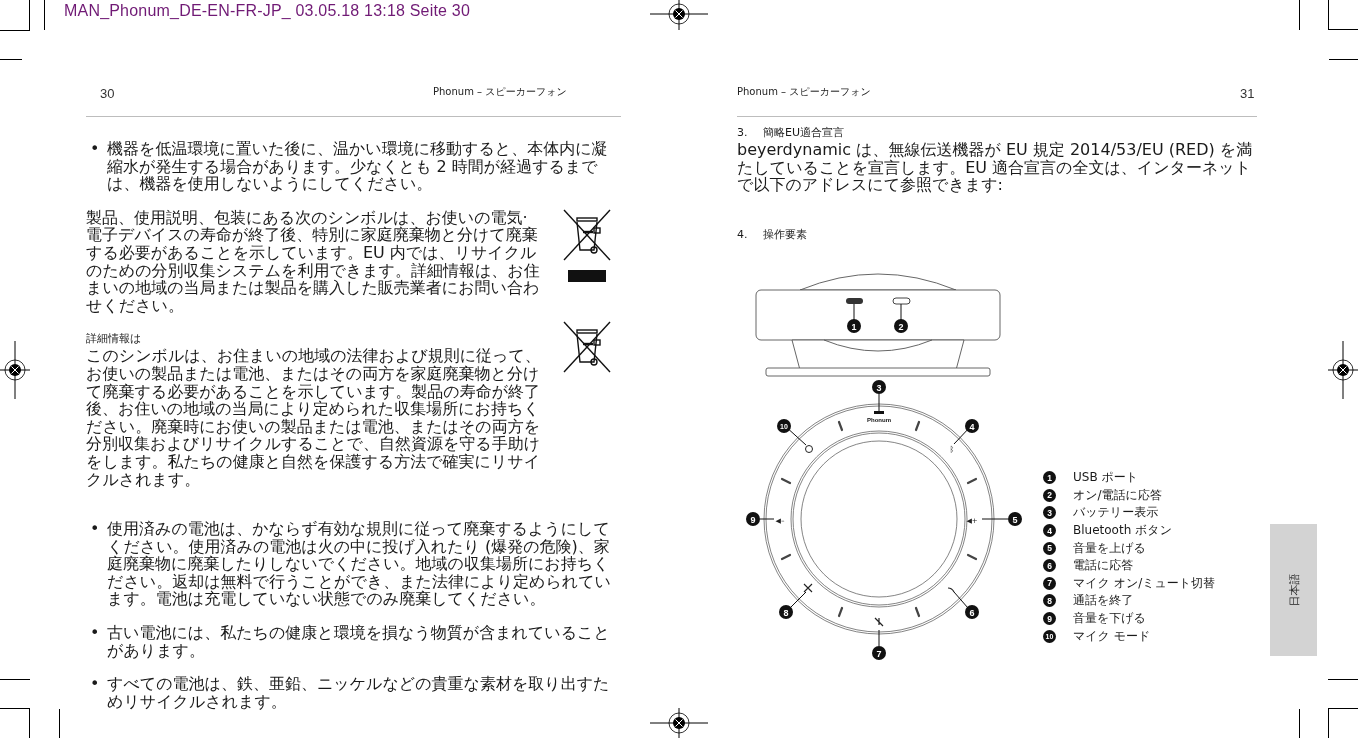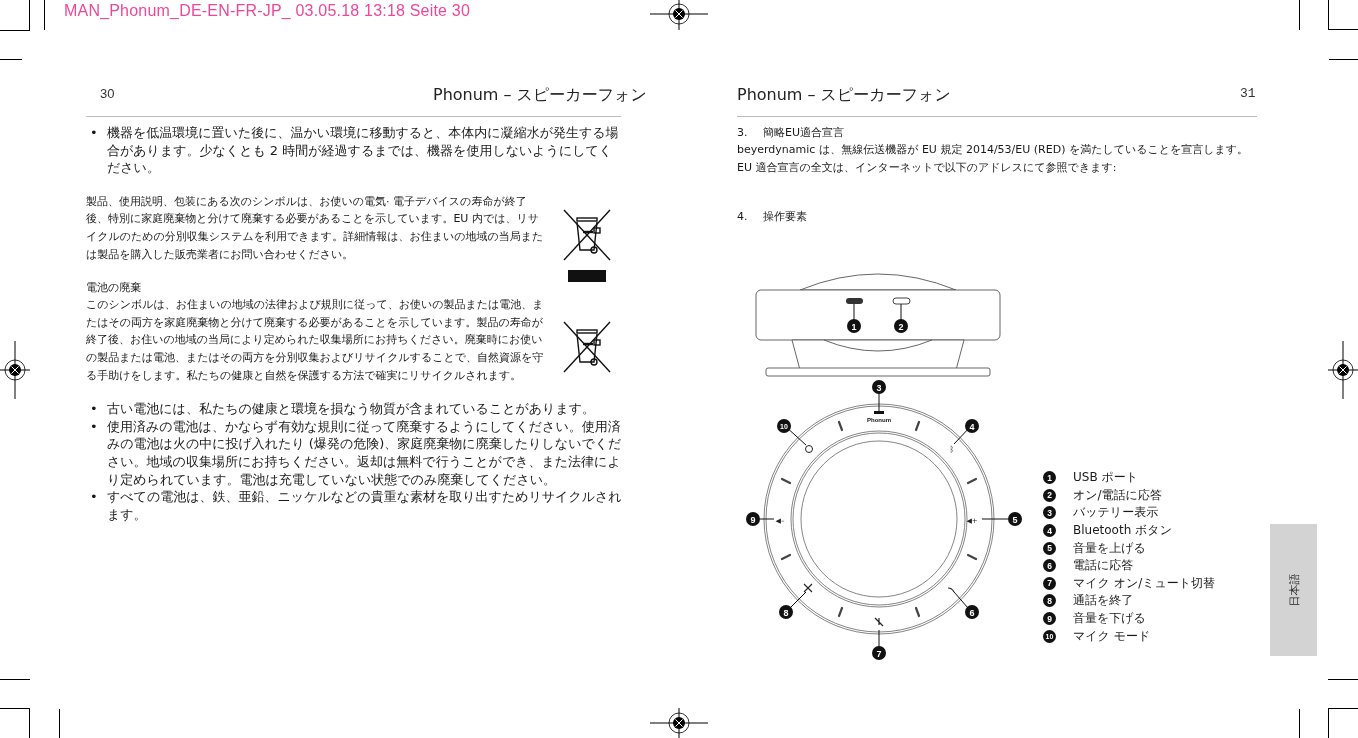--- a/index.html
+++ b/index.html
@@ -1,29 +1,29 @@
 <!DOCTYPE html>
 <html><head>
 <meta charset="utf-8">
 <style>
   html, body { margin:0; padding:0; background:#ffffff; }
   body { width:1358px; height:738px; position:relative; overflow:hidden;
          font-family:"DejaVu Sans","Liberation Sans",sans-serif; color:#1a1a1a; }
   .abs { position:absolute; }
   .crop { position:absolute; background:#000; }
   .slug { position:absolute; left:64px; top:2px; font-family:"Liberation Sans",sans-serif;
-          font-size:16px; color:#ec4899; letter-spacing:0.2px; }
+          font-size:16px; color:#701a75; letter-spacing:0.2px; }
   .pgnum { position:absolute; top:86px; font-family:"Liberation Sans",sans-serif; font-size:13px; color:#333; }
-  .runhead { position:absolute; top:85px; font-size:16px; color:#222; }
+  .runhead { position:absolute; top:85px; font-size:10px; color:#222; }
   .rule { position:absolute; top:116px; height:1px; background:#bdbdbd; }
-  .txt { font-size:11px; line-height:17.6px; color:#1a1a1a; }
+  .txt { font-size:16px; line-height:17.6px; color:#1a1a1a; }
   .h { font-size:11px; font-weight:normal; line-height:17px; }
   .h .n { display:inline-block; width:26px; }
   ul.b { list-style:none; margin:0; padding:0; }
-  ul.b li { position:relative; padding-left:21px; font-size:13px; line-height:17.6px; }
+  ul.b li { position:relative; padding-left:21px; font-size:16px; line-height:17.6px;margin-top:16px; }
   ul.b li::before { content:"•"; position:absolute; left:4px; top:0; }
   .weee { position:absolute; }
   .legend { position:absolute; left:1043px; top:469px; }
   .legend .row { display:flex; align-items:center; height:17.6px; font-size:12px; }
   .legend .badge { width:13px; height:13px; border-radius:50%; background:#111; color:#fff;
                    font-size:8.5px; font-weight:bold; display:flex; align-items:center; justify-content:center;
                    margin-right:17px; font-family:"Liberation Sans",sans-serif; }
   .lang-tab { position:absolute; left:1270px; top:524px; width:47px; height:132px; background:#d3d3d3; }
   .lang-tab span { position:absolute; left:50%; top:50%; transform:translate(-50%,-50%) rotate(-90deg);
                    font-size:11px; white-space:nowrap; color:#222; }
@@ -85,27 +85,27 @@
 
 <div class="abs" style="left:86px;top:124px;width:536px;">
   <ul class="b">
     <li>機器を低温環境に置いた後に、温かい環境に移動すると、本体内に凝縮水が発生する場合があります。少なくとも 2 時間が経過するまでは、機器を使用しないようにしてください。</li>
   </ul>
 
   <div style="height:16px"></div>
   <div class="txt" style="width:462px;">製品、使用説明、包装にある次のシンボルは、お使いの電気· 電子デバイスの寿命が終了後、特別に家庭廃棄物と分けて廃棄する必要があることを示しています。EU 内では、リサイクルのための分別収集システムを利用できます。詳細情報は、お住まいの地域の当局または製品を購入した販売業者にお問い合わせください。</div>
 
   <div style="height:16px"></div>
-  <div class="h">電池の廃棄</div>
+  <div class="h">詳細情報は</div>
   <div class="txt" style="width:462px;">このシンボルは、お住まいの地域の法律および規則に従って、お使いの製品または電池、またはその両方を家庭廃棄物と分けて廃棄する必要があることを示しています。製品の寿命が終了後、お住いの地域の当局により定められた収集場所にお持ちください。廃棄時にお使いの製品または電池、またはその両方を分別収集およびリサイクルすることで、自然資源を守る手助けをします。私たちの健康と自然を保護する方法で確実にリサイクルされます。</div>
 
   <div style="height:16px"></div>
   <ul class="b">
+    <li>使用済みの電池は、かならず有効な規則に従って廃棄するようにしてください。使用済みの電池は火の中に投げ入れたり (爆発の危険)、家庭廃棄物に廃棄したりしないでください。地域の収集場所にお持ちください。返却は無料で行うことができ、また法律により定められています。電池は充電していない状態でのみ廃棄してください。</li>
     <li>古い電池には、私たちの健康と環境を損なう物質が含まれていることがあります。</li>
-    <li>使用済みの電池は、かならず有効な規則に従って廃棄するようにしてください。使用済みの電池は火の中に投げ入れたり (爆発の危険)、家庭廃棄物に廃棄したりしないでください。地域の収集場所にお持ちください。返却は無料で行うことができ、また法律により定められています。電池は充電していない状態でのみ廃棄してください。</li>
     <li>すべての電池は、鉄、亜鉛、ニッケルなどの貴重な素材を取り出すためリサイクルされます。</li>
   </ul>
 </div>
 
 <svg class="weee" style="left:562px;top:208px" width="50" height="76" viewBox="0 0 50 76">
   <g stroke="#111" stroke-width="1.4" fill="none">
     <line x1="2" y1="2" x2="48" y2="52"></line>
       <line x1="48" y1="2" x2="2" y2="52"></line>
     <rect x="15" y="10" width="20" height="3"></rect>
     <path d="M15 14 L18 42 L32 42 L35 14"></path>
@@ -121,21 +121,21 @@
       <line x1="48" y1="2" x2="2" y2="52"></line>
     <rect x="15" y="10" width="20" height="3"></rect>
     <path d="M15 14 L18 42 L32 42 L35 14"></path>
     <rect x="32" y="20" width="6" height="5"></rect>
     <circle cx="32" cy="42" r="3"></circle>
     <line x1="21" y1="24" x2="31" y2="24" stroke-width="2.4"></line>
   </g>
 </svg>
 
 <div class="runhead" style="left:737px;">Phonum – スピーカーフォン</div>
-<div class="pgnum" style="left:1240px;font-family:Liberation Mono, monospace;">31</div>
+<div class="pgnum" style="left:1240px;">31</div>
 <div class="rule" style="left:737px;width:520px;"></div>
 
 <div class="abs" style="left:737px;top:124px;width:525px;">
   <div class="h">
     <span class="n">3.</span><span>簡略EU適合宣言</span>
   </div>
   <div class="txt">beyerdynamic は、無線伝送機器が EU 規定 2014/53/EU (RED) を満たしていることを宣言します。EU 適合宣言の全文は、インターネットで以下のアドレスにて参照できます:</div>
 
   <div style="height:32px"></div>
   <div class="h">

